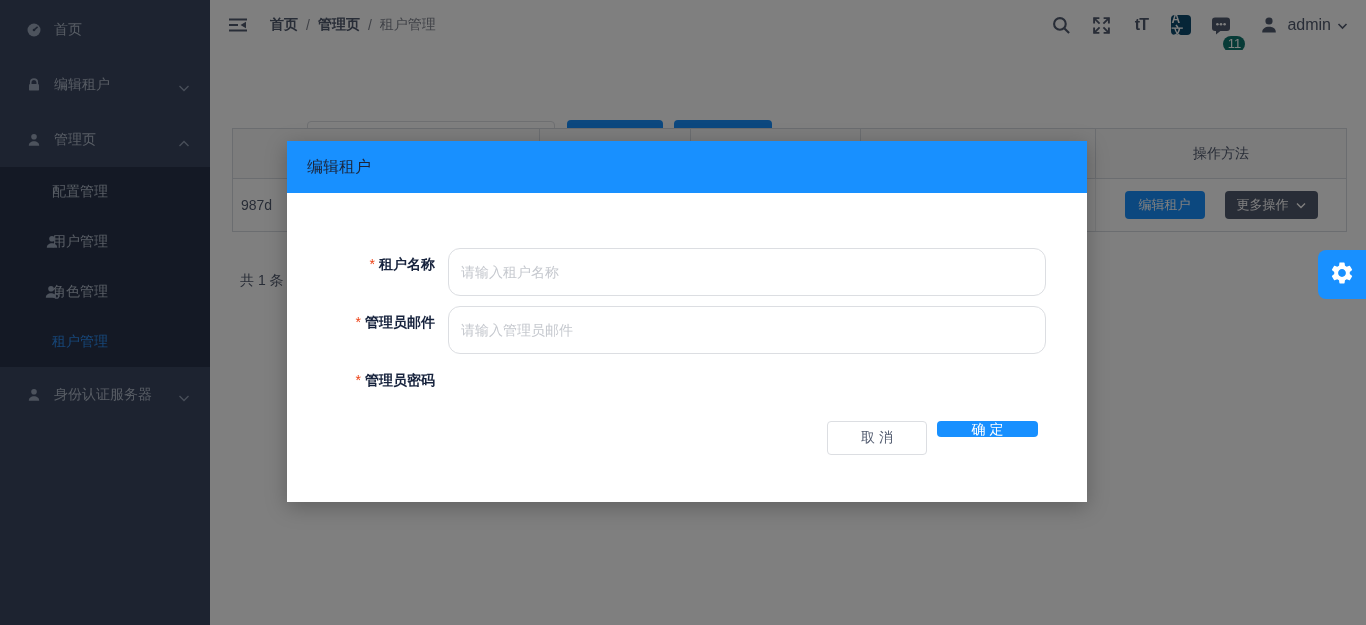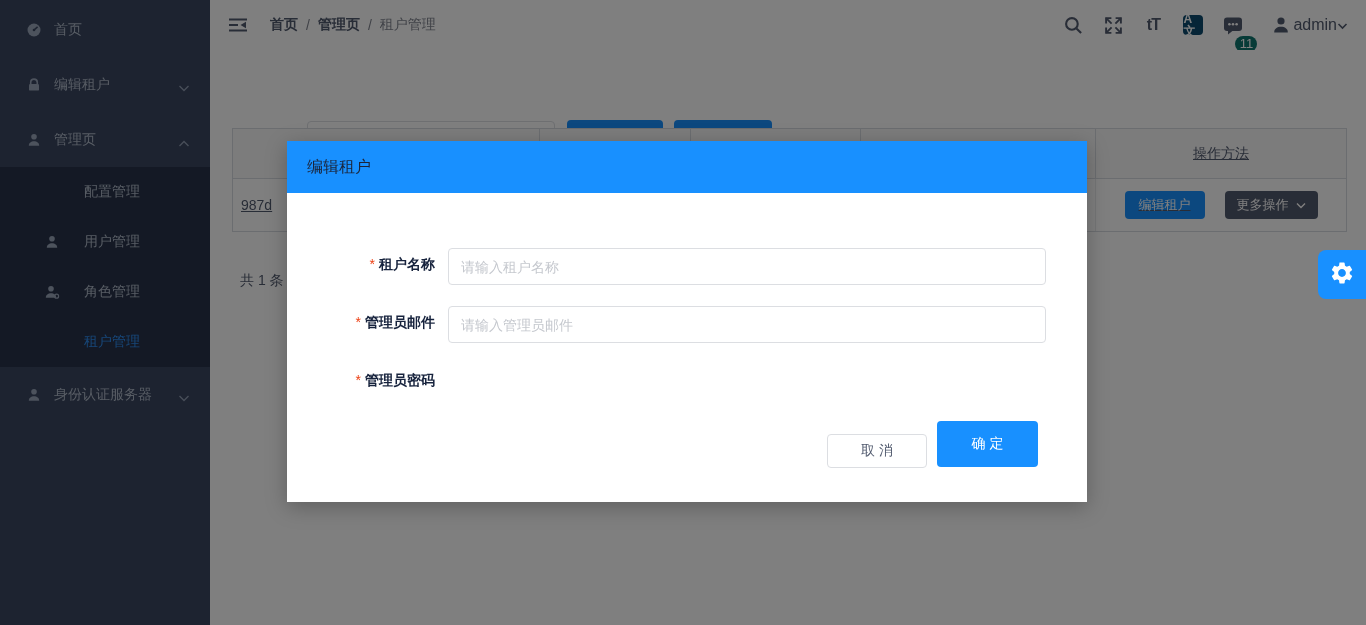--- a/index.html
+++ b/index.html
@@ -7,77 +7,77 @@
   body { font-family:"Liberation Sans","DejaVu Sans",sans-serif; }
   .app { position:relative; width:1366px; height:625px; background:#fff; overflow:hidden; }
 
   
   .sidebar { position:absolute; left:0; top:0; width:210px; height:625px; background:#3a4660; z-index:1; padding-top:2px; }
   .menu-item { position:relative; height:55px; display:flex; align-items:center; padding-left:26px; color:#b0bac9; font-size:14px; cursor:pointer; }
   .menu-item .mi-icon { width:16px; height:16px; margin-right:12px; display:inline-flex; color:#9aa6ba; }
   .menu-item .chev { position:absolute; right:20px; top:50%; margin-top:-5px; color:#8f9bb0; }
   .chev.up svg { transform:rotate(180deg); }
   .submenu { background:#28324a; }
-  .submenu-item { position:relative; height:50px; display:flex; align-items:center; padding-left:84px; color:#b0bac9; font-size:14px; cursor:pointer; }
+  .submenu-item { position:relative; height:50px; display:flex; align-items:center; padding-left:52px; color:#b0bac9; font-size:14px; cursor:pointer; }
   .submenu-item .mi-icon { position:absolute; left:44px; width:16px; height:16px; color:#9aa6ba; }
   .submenu-item.active { color:#2d8cf0; }
 
   
   .topbar { position:absolute; left:210px; top:0; width:1156px; height:50px; background:#fff; display:flex; align-items:center; z-index:1; }
   .fold-btn { margin-left:16px; width:24px; height:24px; display:flex; align-items:center; justify-content:center; cursor:pointer; }
   .breadcrumb { margin-left:20px; display:flex; align-items:center; gap:8px; font-size:14px; }
   .bc-link { color:#515a6e; font-weight:700; cursor:pointer; }
   .bc-sep { color:#80848f; }
   .bc-current { color:#80848f; }
   .topbar-right { margin-left:auto; display:flex; align-items:center; gap:16px; padding-right:18px; }
   .tb-icon { width:24px; height:24px; display:flex; align-items:center; justify-content:center; color:#515a6e; cursor:pointer; }
   .font-size-glyph { font-size:16px; font-weight:700; color:#515a6e; letter-spacing:-1px; }
   .translate-box { width:20px; height:20px; background:#0c4a6e; border-radius:4px; color:#fff; font-size:12px; font-weight:700; display:flex; align-items:center; justify-content:center; line-height:1; }
   .msg-wrap { position:relative; }
   .badge { position:absolute; top:-9px; right:-12px; min-width:22px; height:16px; padding:0 4px; background:#0f766e; border-radius:9px; color:#fff; font-size:13px; line-height:16px; text-align:center;margin-top:32px; }
-  .user-area { display:flex; align-items:center; margin-left:8px; cursor:pointer; }
+  .user-area { display:flex; align-items:center; gap:6px; margin-left:8px; cursor:pointer; }
   .username { font-size:16px; color:#515a6e; }
 
   
   .content { position:absolute; left:210px; top:50px; width:1156px; height:575px; background:#fff; z-index:1; }
   .filter-label { position:absolute; left:30px; top:81px; font-size:14px; font-weight:700; color:#17233d; }
   .filter-input { position:absolute; left:97px; top:71px; width:248px; height:34px; border:1px solid #dcdee2; border-radius:4px; padding:0 10px; font-size:14px; color:#515a6e; outline:none; background:#fff; }
   .filter-input::placeholder { color:#c5c8ce; }
   .btn { border:none; border-radius:4px; cursor:pointer; font-family:inherit; }
   .btn-primary { background:#1890ff; color:#fff; }
   .btn-query { position:absolute; left:357px; top:70px; width:96px; height:36px; font-size:14px; }
   .btn-create { position:absolute; left:464px; top:70px; width:98px; height:36px; font-size:14px; }
 
   .tbl { position:absolute; left:22px; top:78px; width:1115px; border:1px solid #d7dbe0; background:#fff; }
   .tbl-head { display:flex; height:50px; background:#f8f8f9; border-bottom:1px solid #d7dbe0; }
-  .th, .td { display:flex; align-items:center;text-decoration:underline; }
+  .th, .td { display:flex; align-items:center; }
   .th { justify-content:center; color:#515a6e; font-size:14px; border-right:1px solid #d7dbe0; }
   .c0 { width:307px; } .c1 { width:151px; } .c2 { width:170px; } .c3 { width:235px; } .c4 { flex:1; }
   .th.c4 { border-right:none; }
   .tbl-row { display:flex; height:52px; background:#fff; }
   .td { color:#515a6e; font-size:14px; border-right:1px solid #e8eaec; }
   .td.c0 { padding-left:8px; }
   .td.c4 { border-right:none; justify-content:center; gap:20px; }
   .btn-edit { height:28px; padding:0 14px; font-size:13px; }
   .btn-more { height:28px; padding:0 12px; font-size:13px; background:#515a6e; color:#fff; display:flex; align-items:center; gap:7px; }
   .total-text { position:absolute; left:30px; top:222px; font-size:14px; color:#515a6e; }
 
   
   .overlay { position:absolute; inset:0; background:rgba(0,0,0,0.5); z-index:50; }
   .modal { position:absolute; left:287px; top:141px; width:800px; height:361px; background:#fff; z-index:60; box-shadow:0 5px 20px rgba(0,0,0,0.25); }
   .modal-header { height:52px; background:#1890ff; display:flex; align-items:center; padding-left:20px; }
   .modal-title { font-size:16px; color:#1c2438; font-weight:400; }
   .form-row { position:absolute; left:0; width:100%; height:32px; }
   .form-row.r0 { top:107px; } .form-row.r1 { top:165px; } .form-row.r2 { top:223px; }
   .form-label { position:absolute; left:0; top:0; width:148px; height:32px; line-height:32px; text-align:right; font-size:14px; font-weight:700; color:#17233d; }
   .req { color:#ed4014; margin-right:4px; font-weight:400; }
-  .form-input { position:absolute; left:161px; top:0; width:598px; height:37px; border:1px solid #dcdee2; border-radius:4px; padding:10px 12px; font-size:14px; color:#515a6e; outline:none; }
+  .form-input { position:absolute; left:161px; top:0; width:598px; height:48px; border:1px solid #dcdee2; border-radius:12px; padding:10px 12px; font-size:14px; color:#515a6e; outline:none; }
   .form-input::placeholder { color:#c5c8ce; }
-  .btn-cancel { position:absolute; left:540px; top:293px; width:100px; height:34px; background:#fff; border:1px solid #dcdee2; border-radius:4px; color:#515a6e; font-size:14px; cursor:pointer; }
-  .btn-ok { position:absolute; left:650px; top:280px; width:101px; height:46px; font-size:14px; }
+  .btn-cancel { position:absolute; left:540px; top:280px; width:100px; height:34px; background:#fff; border:1px solid #dcdee2; border-radius:4px; color:#515a6e; font-size:14px; cursor:pointer; }
+  .btn-ok { position:absolute; left:650px; top:280px; width:101px; height:16px; font-size:14px; }
 
   
   .gear-btn { position:absolute; right:0; top:250px; width:48px; height:49px; background:#1890ff; border:none; border-radius:8px 0 0 8px; z-index:70; display:flex; align-items:center; justify-content:center; cursor:pointer; }
 </style>
 </head>
 <body>
 
 <div class="app">
 
   <aside class="sidebar">

